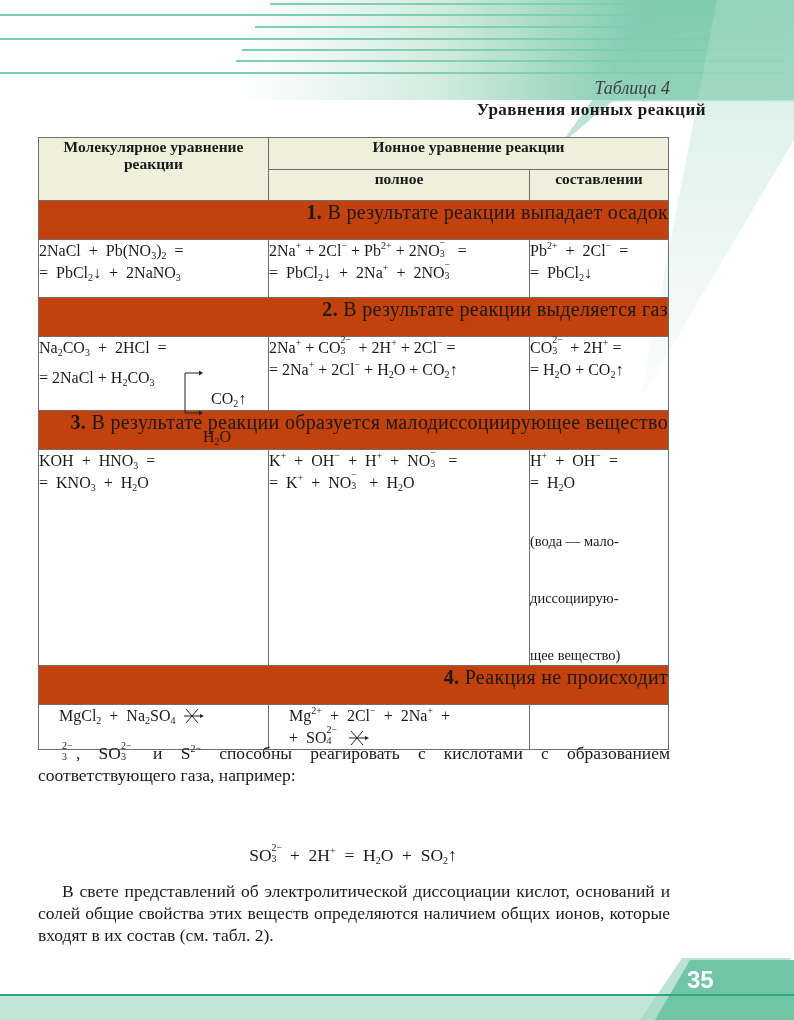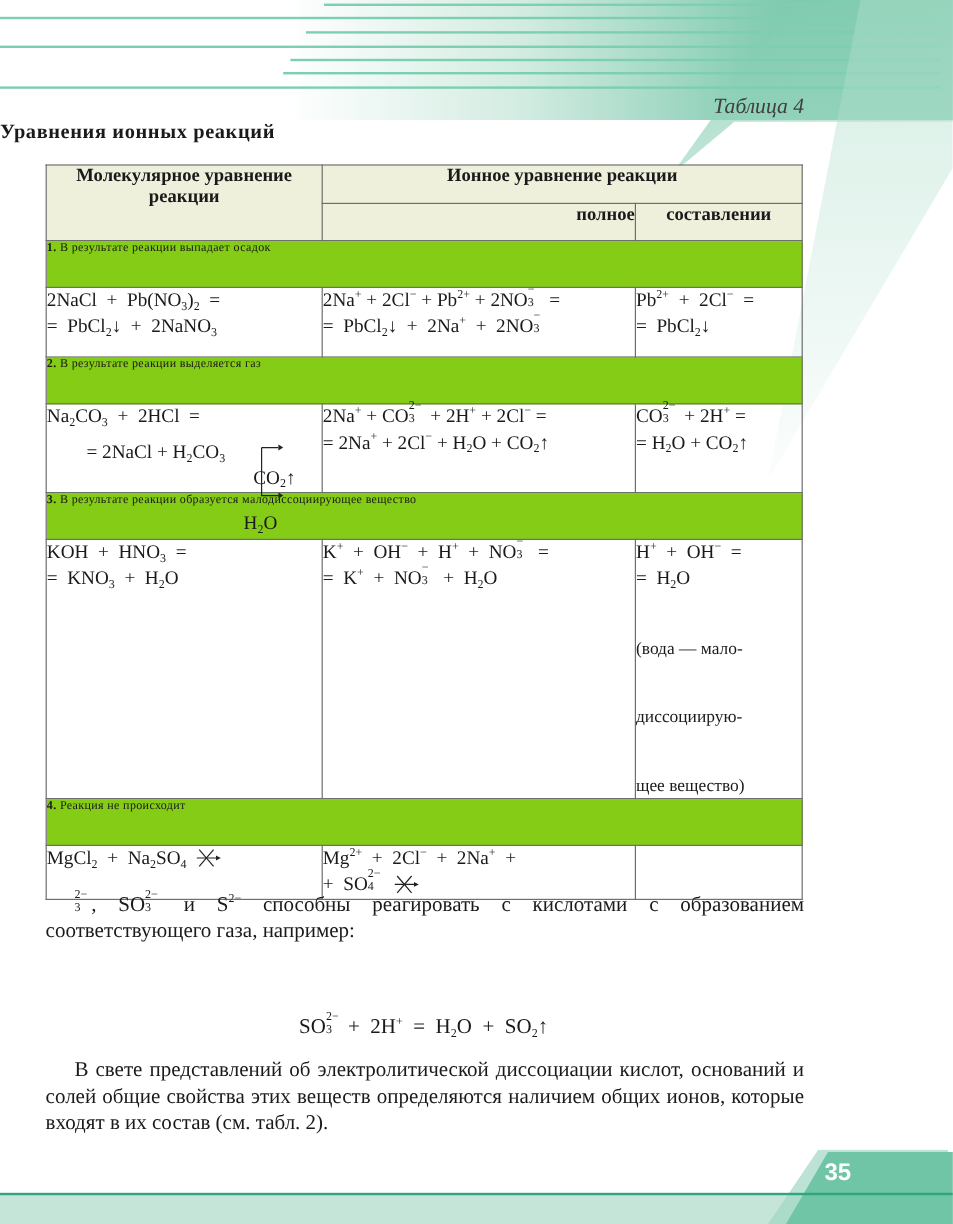--- a/index.html
+++ b/index.html
@@ -24,46 +24,46 @@
     position: absolute; top: 0; left: 640px; width: 154px; height: 400px;
     background: linear-gradient(180deg, rgba(170,220,200,0.5), rgba(235,246,241,0.2));
     clip-path: polygon(50% 0, 100% 0, 100% 35%, 0% 100%);
   }
   .stripe { position: absolute; height: 1.5px; background: #7ccfb0; right: 10px; }
   .table-label {
     position: absolute; right: 124px; top: 78px;
     font-style: italic; font-size: 18px; color: #404040;
   }
   .page-title {
-    position: absolute; left: 0; width: 706px; top: 100px; text-align: left;
+    position: absolute; left: 0; width: 706px; top: 100px; text-align: right;
     font-weight: bold; font-size: 17px; letter-spacing: 0.5px;
   }
   
   table.ion {
     position: absolute; left: 38px; top: 137px; width: 631px;
     border-collapse: collapse; font-size: 16px;
   }
   table.ion td, table.ion th {
     border: 1.5px solid #6e6e6e; vertical-align: top; padding: 0;
   }
   th.hdr { background: #eef0dc; font-weight: bold; font-size: 15.5px; text-align: center; margin-top: 16px; }
   th.h-mol { width: 229px; padding-top: 8px; line-height: 17px; }
   th.h-ion { height: 31px; vertical-align: middle; }
   th.h-sub { height: 30px; vertical-align: middle; }
-  th.h-full { width: 260px; text-align: right; }
+  th.h-full { width: 260px; }
   td.section {
-    background: #84cc16; text-align: left; height: 38px; vertical-align: middle;
-    font-size: 10px; letter-spacing: 0.3px;
+    background: #c2410c; text-align: right; height: 38px; vertical-align: middle;
+    font-size: 20px; letter-spacing: 0.3px;
   }
   td.section b { font-weight: bold; }
   td.cell { padding: 14px 14px 10px 15px; line-height: 22px; font-size: 16px; }
   tr.r1 td.cell { height: 57px; }
   tr.r2 td.cell { height: 73px; }
   tr.r3 td.cell { height: 95px; }
-  tr.r4 td.cell { height: 40px; }
+  tr.r4 td.cell { height: 40px; padding-left: 20px; }
   sub { font-size: 10px; vertical-align: -3px; line-height: 0; }
   sup { font-size: 10px; vertical-align: 7px; line-height: 0; }
   .ss { display: inline-block; position: relative; width: 14px; height: 10px; }
   .ss .u { position: absolute; left: 0; top: -8px; font-size: 10px; line-height: 10px; }
   .ss .d { position: absolute; left: 0; top: 3px; font-size: 10px; line-height: 10px; }
   .note { font-size: 14.5px; line-height: 19px; display: block; margin-top: 38px; }
   .branch { position: relative; display: inline-block; }
   .co2-branch { position: absolute; left: 142px; top: -4px; width: 70px; height: 60px; }
   .noreact { display: inline-block; width: 22px; height: 16px; vertical-align: -3px; margin-left: 4px; }
   
@@ -83,21 +83,21 @@
     background: #6fc5a5;
     clip-path: polygon(25% 0, 100% 0, 100% 100%, 0 100%);
   }
   .bottom-tab-light {
     position: absolute; left: 640px; top: 958px; width: 150px; height: 62px;
     background: rgba(160,215,195,0.7);
     clip-path: polygon(28% 0, 100% 0, 100% 100%, 0 100%);
   }
   .page-num {
     position: absolute; left: 687px; top: 966px; font-family: "Liberation Sans", "DejaVu Sans", sans-serif;
-    font-weight: bold; font-size: 20px; color: #ffffff;
+    font-weight: bold; font-size: 24px; color: #ffffff;
   }
 </style>
 </head>
 <body>
 
 <div class="top-deco">
   <div class="top-grad"></div>
   <div class="top-slant"></div>
   <div class="stripe" style="top:3px; left:270px;"></div>
   <div class="stripe" style="top:14px; left:0;"></div>
@@ -146,21 +146,21 @@
 
   <tr>
     <td class="section" colspan="3">
       <b>2.</b>
       <span>В результате реакции выделяется газ</span>
     </td>
   </tr>
   <tr class="r2">
     <td class="cell">
       <div>Na<sub>2</sub>CO<sub>3</sub>&nbsp; +&nbsp; 2HCl&nbsp; =</div>
-      <div class="branch" style="margin-top:8px;margin-left:33px;">= 2NaCl + H<sub>2</sub>CO<sub>3</sub>
+      <div class="branch" style="margin-top:8px;">= 2NaCl + H<sub>2</sub>CO<sub>3</sub>
         <svg class="co2-branch" viewBox="0 0 70 60">
           <polyline points="4,10 4,50 18,50" fill="none" stroke="#222" stroke-width="1"></polyline>
           <polyline points="4,10 18,10" fill="none" stroke="#222" stroke-width="1"></polyline>
           <polygon points="18,7.5 22,10 18,12.5" fill="#222"></polygon>
           <polygon points="18,47.5 22,50 18,52.5" fill="#222"></polygon>
         </svg>
       </div>
       <div style="position:absolute;"></div>
     </td>
     <td class="cell">

